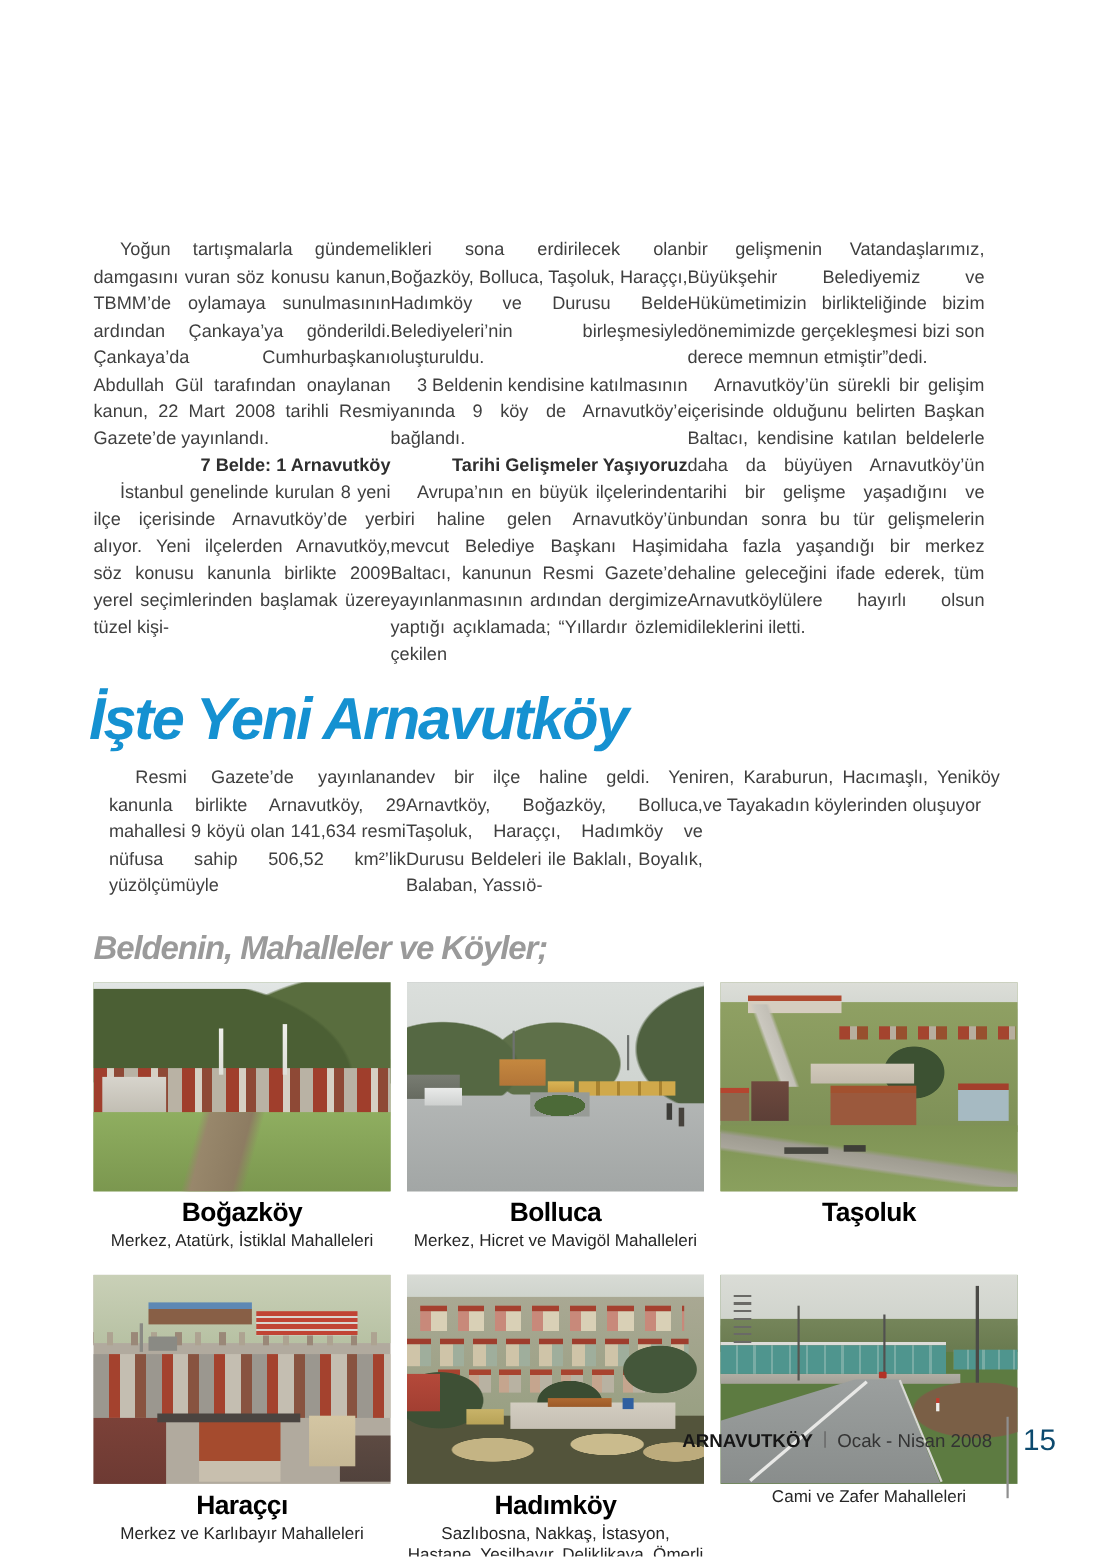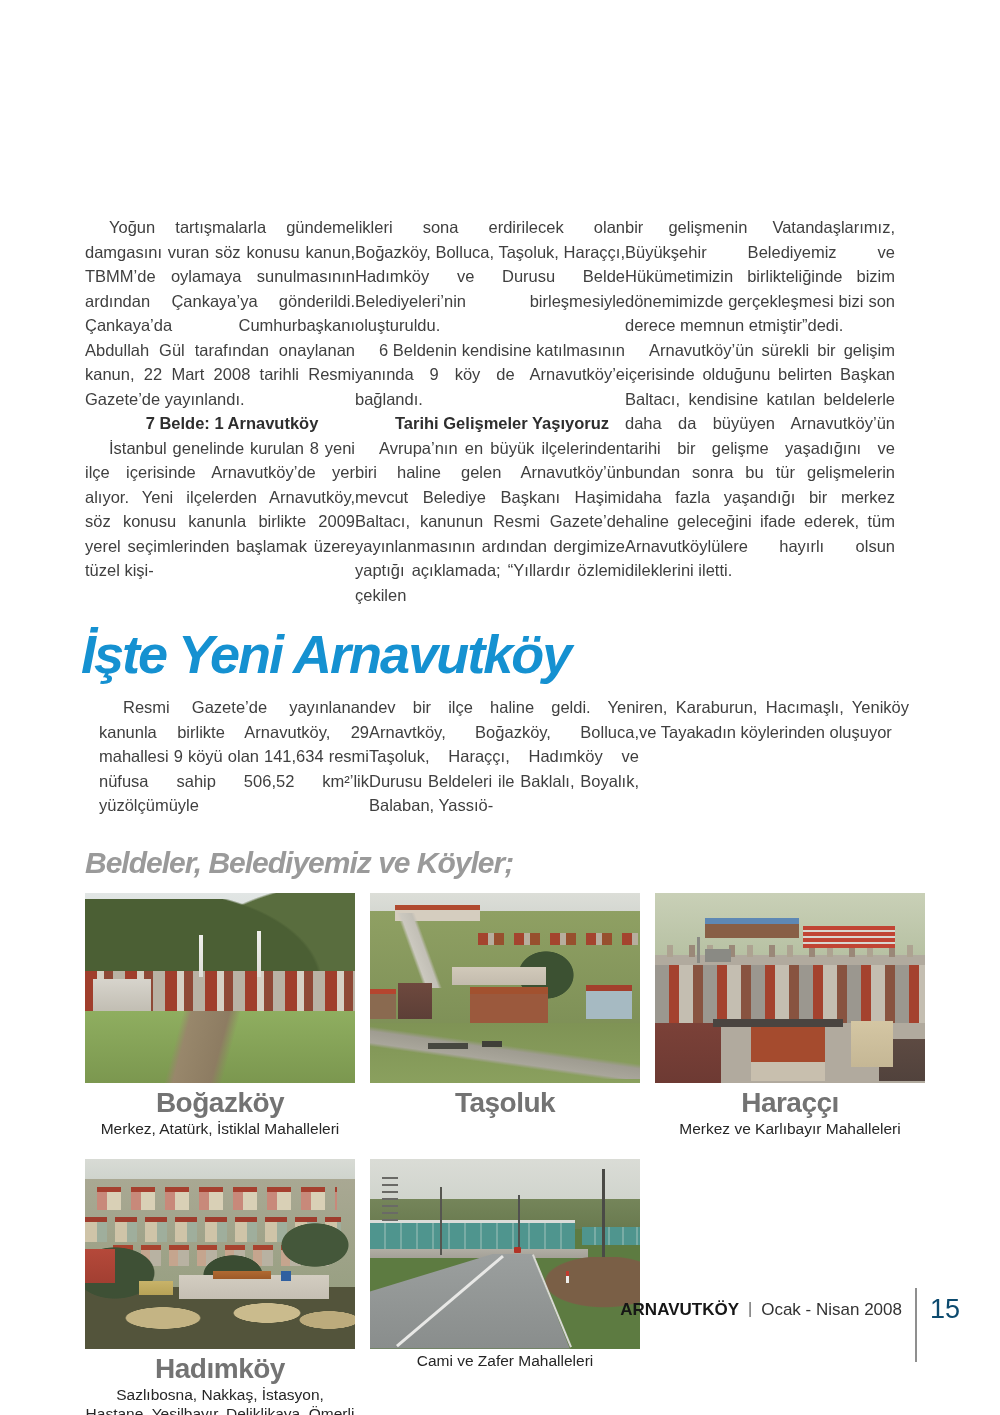--- a/index.html
+++ b/index.html
@@ -2,28 +2,28 @@
 <html><head>
 <meta charset="utf-8">
 <style>
   html,body{margin:0;padding:0;background:#ffffff;}
   body{width:1000px;height:1415px;position:relative;font-family:"Liberation Sans",sans-serif;color:#3f3f3f;overflow:hidden;}
   .content{position:absolute;left:85px;top:215px;width:840px;}
   .cols{display:flex;}
   .col{width:270px;}
   .body-text{font-size:16.5px;line-height:24.5px;text-align:justify;margin:0;}
   .indent{text-indent:24px;}
-  .subhead{font-weight:bold;color:#2e2e2e;text-indent:24px;font-size:16.5px;line-height:24.5px;margin:0;text-align:center;}
+  .subhead{font-weight:bold;color:#2e2e2e;text-indent:24px;font-size:16.5px;line-height:24.5px;margin:0;text-align:right;}
   .headline{font-family:"Liberation Sans",sans-serif;font-style:italic;font-weight:bold;font-size:54px;line-height:58px;letter-spacing:-2px;color:#1591d1;margin:18px 0 12px -4px;}
   .intro-cols{margin-top:2px;margin-left:14px;}
   .section-head{font-style:italic;font-weight:bold;font-size:30px;letter-spacing:-1px;color:#9a9a9a;margin:28px 0 13px 0;}
   .gallery{display:grid;grid-template-columns:repeat(3,270px);column-gap:15px;row-gap:4px;}
   figure{margin:0;}
   figcaption{text-align:center;min-height:66px;}
-  .cap-title{font-size:28px;font-weight:bold;color:#737373;margin-top:6px;line-height:28px;letter-spacing:-0.5px;}
+  .cap-title{font-size:24px;font-weight:bold;color:#000000;margin-top:6px;line-height:28px;letter-spacing:-0.5px;}
   .cap-sub{font-size:15.5px;color:#262626;line-height:19px;margin-top:2px;}
   .footer{position:absolute;top:1288px;right:40px;display:flex;align-items:flex-start;}
   .footer .mag{font-weight:bold;font-size:17px;color:#161616;padding-top:12px;}
   .footer .sep{font-size:16px;color:#666;padding:12px 9px 0 9px;}
   .footer .issue{font-size:17px;color:#333;padding-top:12px;}
   .footer .rule{width:2px;height:74px;background:#8f8f8f;margin:0 13px;}
   .footer .pagenum{font-size:27px;color:#0c4a6e;padding-top:6px;}
 
   
   .photo{width:270px;height:190px;position:relative;overflow:hidden;background-repeat:no-repeat;}
@@ -150,21 +150,21 @@
 <div class="content">
 
   <section class="cols">
     <div class="col">
       <p class="body-text indent">Yoğun tartışmalarla gündeme damgasını vuran söz konusu kanun, TBMM’de oylamaya sunulmasının ardından Çankaya’ya gönderildi. Çankaya’da Cumhurbaşkanı Abdullah Gül tarafından onaylanan kanun, 22 Mart 2008 tarihli Resmi Gazete’de yayınlandı.</p>
       <p class="subhead">7 Belde: 1 Arnavutköy</p>
       <p class="body-text indent">İstanbul genelinde kurulan 8 yeni ilçe içerisinde Arnavutköy’de yer alıyor. Yeni ilçelerden Arnavutköy, söz konusu kanunla birlikte 2009 yerel seçimlerinden başlamak üzere tüzel kişi-</p>
     </div>
     <div class="col">
       <p class="body-text">likleri sona erdirilecek olan Boğazköy, Bolluca, Taşoluk, Haraççı, Hadımköy ve Durusu Belde Belediyeleri’nin birleşmesiyle oluşturuldu.</p>
-      <p class="body-text indent">6 Beldenin kendisine katılmasının yanında 9 köy de Arnavutköy’e bağlandı.</p>
+      <p class="body-text indent">3 Beldenin kendisine katılmasının yanında 9 köy de Arnavutköy’e bağlandı.</p>
       <p class="subhead">Tarihi Gelişmeler Yaşıyoruz</p>
       <p class="body-text indent">Avrupa’nın en büyük ilçelerinden biri haline gelen Arnavutköy’ün mevcut Belediye Başkanı Haşimi Baltacı, kanunun Resmi Gazete’de yayınlanmasının ardından dergimize yaptığı açıklamada; “Yıllardır özlemi çekilen</p>
     </div>
     <div class="col">
       <p class="body-text">bir gelişmenin Vatandaşlarımız, Büyükşehir Belediyemiz ve Hükümetimizin birlikteliğinde bizim dönemimizde gerçekleşmesi bizi son derece memnun etmiştir”dedi.</p>
       <p class="body-text indent">Arnavutköy’ün sürekli bir gelişim içerisinde olduğunu belirten Başkan Baltacı, kendisine katılan beldelerle daha da büyüyen Arnavutköy’ün tarihi bir gelişme yaşadığını ve bundan sonra bu tür gelişmelerin daha fazla yaşandığı bir merkez haline geleceğini ifade ederek, tüm Arnavutköylülere hayırlı olsun dileklerini iletti.</p>
     </div>
   </section>
 
   <h1 class="headline">İşte Yeni Arnavutköy</h1>
@@ -174,32 +174,39 @@
       <p class="body-text indent">Resmi Gazete’de yayınlanan kanunla birlikte Arnavutköy, 29 mahallesi 9 köyü olan 141,634 resmi nüfusa sahip 506,52 km²’lik yüzölçümüyle</p>
     </div>
     <div class="col">
       <p class="body-text">dev bir ilçe haline geldi. Yeni Arnavtköy, Boğazköy, Bolluca, Taşoluk, Haraççı, Hadımköy ve Durusu Beldeleri ile Baklalı, Boyalık, Balaban, Yassıö-</p>
     </div>
     <div class="col">
       <p class="body-text">ren, Karaburun, Hacımaşlı, Yeniköy ve Tayakadın köylerinden oluşuyor</p>
     </div>
   </section>
 
-  <h2 class="section-head">Beldeler, Belediyemiz ve Köyler;</h2>
+  <h2 class="section-head">Beldenin, Mahalleler ve Köyler;</h2>
 
   <section class="gallery">
 
     <figure>
       <div class="photo ph1"></div>
       <figcaption>
         <div class="cap-title">Boğazköy</div>
         <div class="cap-sub">Merkez, Atatürk, İstiklal Mahalleleri</div>
       </figcaption>
     </figure>
 
+    <figure>
+      <div class="photo ph2"></div>
+      <figcaption>
+        <div class="cap-title">Bolluca</div>
+        <div class="cap-sub">Merkez, Hicret ve Mavigöl Mahalleleri</div>
+      </figcaption>
+    </figure>
 
     <figure>
       <div class="photo ph3"></div>
       <figcaption>
         <div class="cap-title">Taşoluk</div>
       </figcaption>
     </figure>
 
     <figure>
       <div class="photo ph4"></div>

